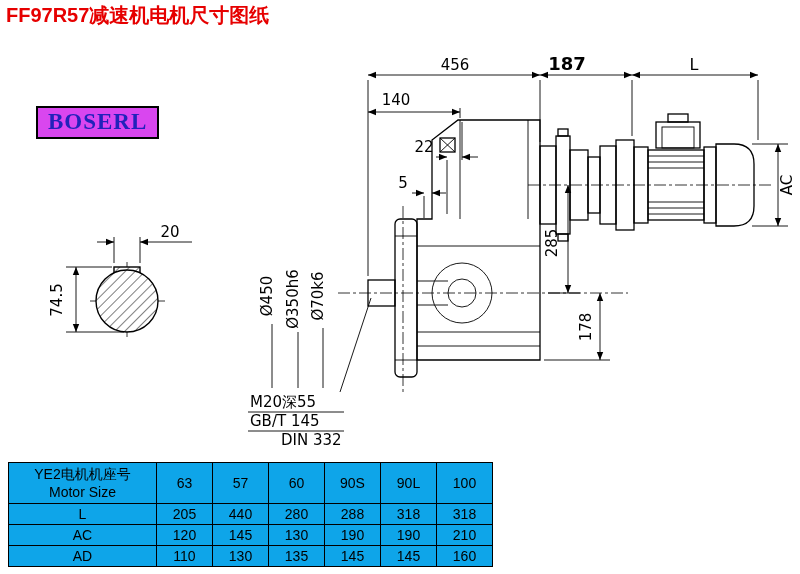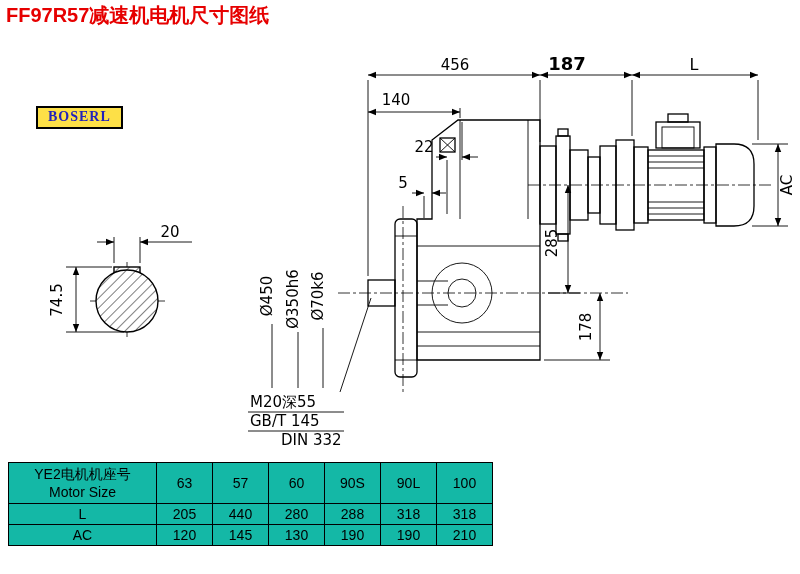--- a/index.html
+++ b/index.html
@@ -1,29 +1,29 @@
 <!DOCTYPE html>
 <html><head>
 <meta charset="utf-8">
 <style>
   html,body{margin:0;padding:0;}
   body{width:800px;height:574px;position:relative;background:#fff;overflow:hidden;
        font-family:"Liberation Sans","DejaVu Sans",sans-serif;color:#000;}
   #title{position:absolute;left:6px;top:2px;font-size:20px;font-weight:bold;color:#e60000;white-space:nowrap;}
   #logo{position:absolute;left:36px;top:106px;border:2px solid #000;padding:1px 10px 2px;
-        font-family:"Liberation Serif","DejaVu Serif",serif;font-size:14px;font-weight:bold;
-        color:#2222bb;background:#fde047;letter-spacing:1px;}
+        font-family:"Liberation Serif","DejaVu Serif",serif;font-size:23px;font-weight:bold;
+        color:#2222bb;background:#d946ef;letter-spacing:1px;}
   #drawing{position:absolute;left:0;top:0;}
   svg .s{stroke:#000;stroke-width:1.3;fill:none;}
   svg .t{stroke:#000;stroke-width:.9;fill:none;}
   svg .cl{stroke:#000;stroke-width:.8;fill:none;stroke-dasharray:12 3 3 3;}
   svg text{fill:#000;font-size:15px;font-family:"DejaVu Sans","Liberation Sans",sans-serif;}
   svg text.dim-big{font-size:18px;font-weight:bold;}
   svg text.dim-med{font-size:16px;}
-  #size-table{position:absolute;left:8px;top:462px;border-collapse:collapse;background:#14b8a6;}
+  #size-table{position:absolute;left:8px;top:462px;border-collapse:collapse;background:#0ea5e9;}
   #size-table td{border:1px solid #000;text-align:center;vertical-align:middle;
                  font-size:14px;padding:0 2px;height:20px;}
   #size-table td.hdr{height:40px;line-height:1.3;}
 </style>
 </head>
 <body>
 
 <div id="title">FF97R57减速机电机尺寸图纸</div>
 <div id="logo">BOSERL</div>
 
@@ -226,14 +226,23 @@
   </tr>
   <tr>
     <td>AC</td>
     <td>120</td>
     <td>145</td>
     <td>130</td>
     <td>190</td>
     <td>190</td>
     <td>210</td>
   </tr>
+  <tr>
+    <td>AD</td>
+    <td>110</td>
+    <td>130</td>
+    <td>135</td>
+    <td>145</td>
+    <td>145</td>
+    <td>160</td>
+  </tr>
 </tbody>
   </table>
 
 </body></html>

